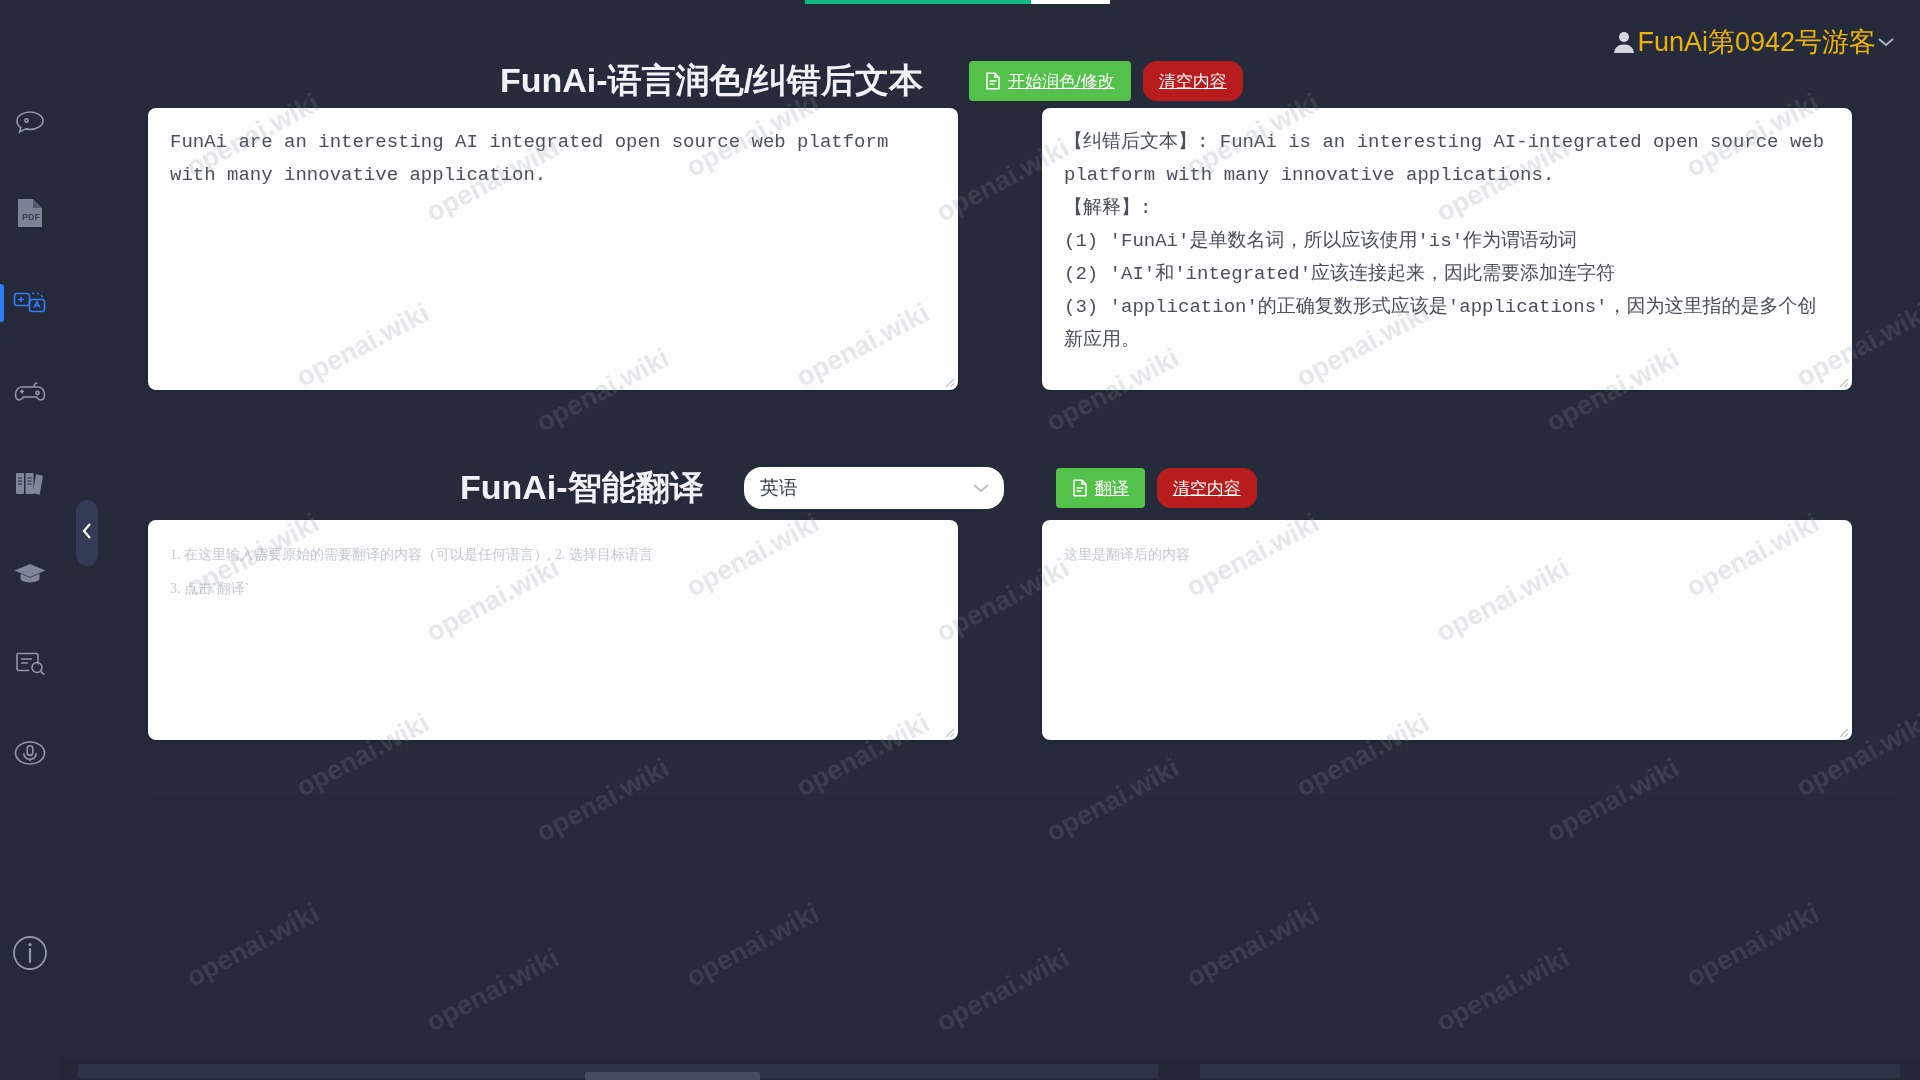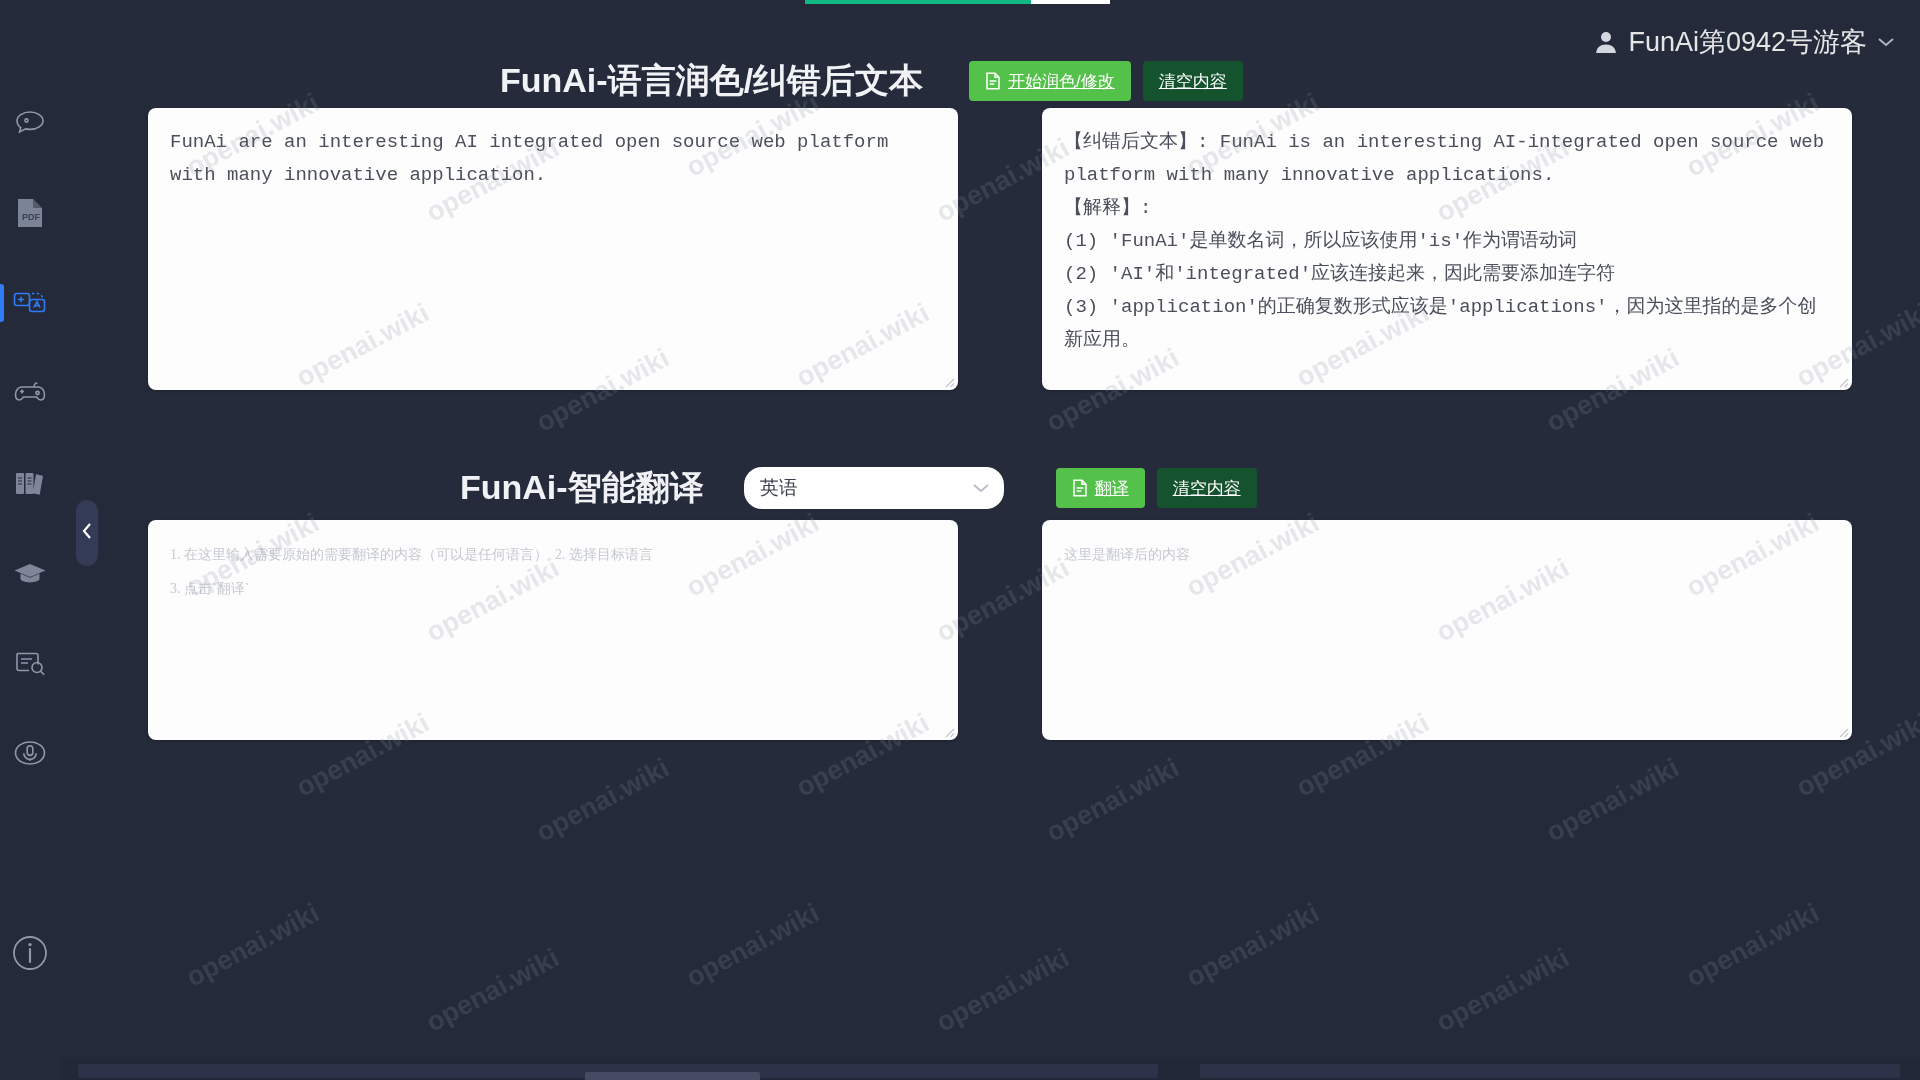--- a/index.html
+++ b/index.html
@@ -72,22 +72,22 @@
     background: #343b56;
     display: flex; align-items: center; justify-content: center;
     cursor: pointer;
     z-index: 40;
   }
   .collapse-handle svg { stroke: #ffffff; fill: none; stroke-width: 2.2; }
 
   
   .user-chip {
     position: absolute; right: 24px; top: 24px;
-    display: flex; align-items: center; gap: 9px;
-    color: #e5e5e5;
+    display: flex; align-items: center; gap: 0;
+    color: #eab308;
     font-size: 27px;
     z-index: 50;
     cursor: pointer;
     white-space: nowrap;
   }
   .user-chip .avatar svg { display:block; fill: #d3d7e0; }
   .user-chip .caret svg { display:block; stroke: #aeb4c4; fill: none; stroke-width: 2; }
 
   
   .content {
@@ -122,21 +122,21 @@
     color: #ffffff;
     height: 40px;
     padding: 0 16px;
     display: inline-flex; align-items: center; gap: 7px;
     cursor: pointer;
     font-family: "Liberation Sans", sans-serif;
     white-space: nowrap;
     text-decoration: underline;
   }
   .btn-green { background: #54c24a; }
-  .btn-grey  { background: #14532d; margin-left: 12px; }
+  .btn-grey  { background: #b91c1c; margin-left: 12px; border-radius: 14px; }
   .btn svg { display: block; stroke: #ffffff; fill: none; stroke-width: 1.5; }
 
   
   .lang-select {
     width: 260px; height: 42px;
     background: #ffffff;
     border-radius: 18px;
     display: flex; align-items: center;
     padding: 0 16px;
     margin-right: 52px;

